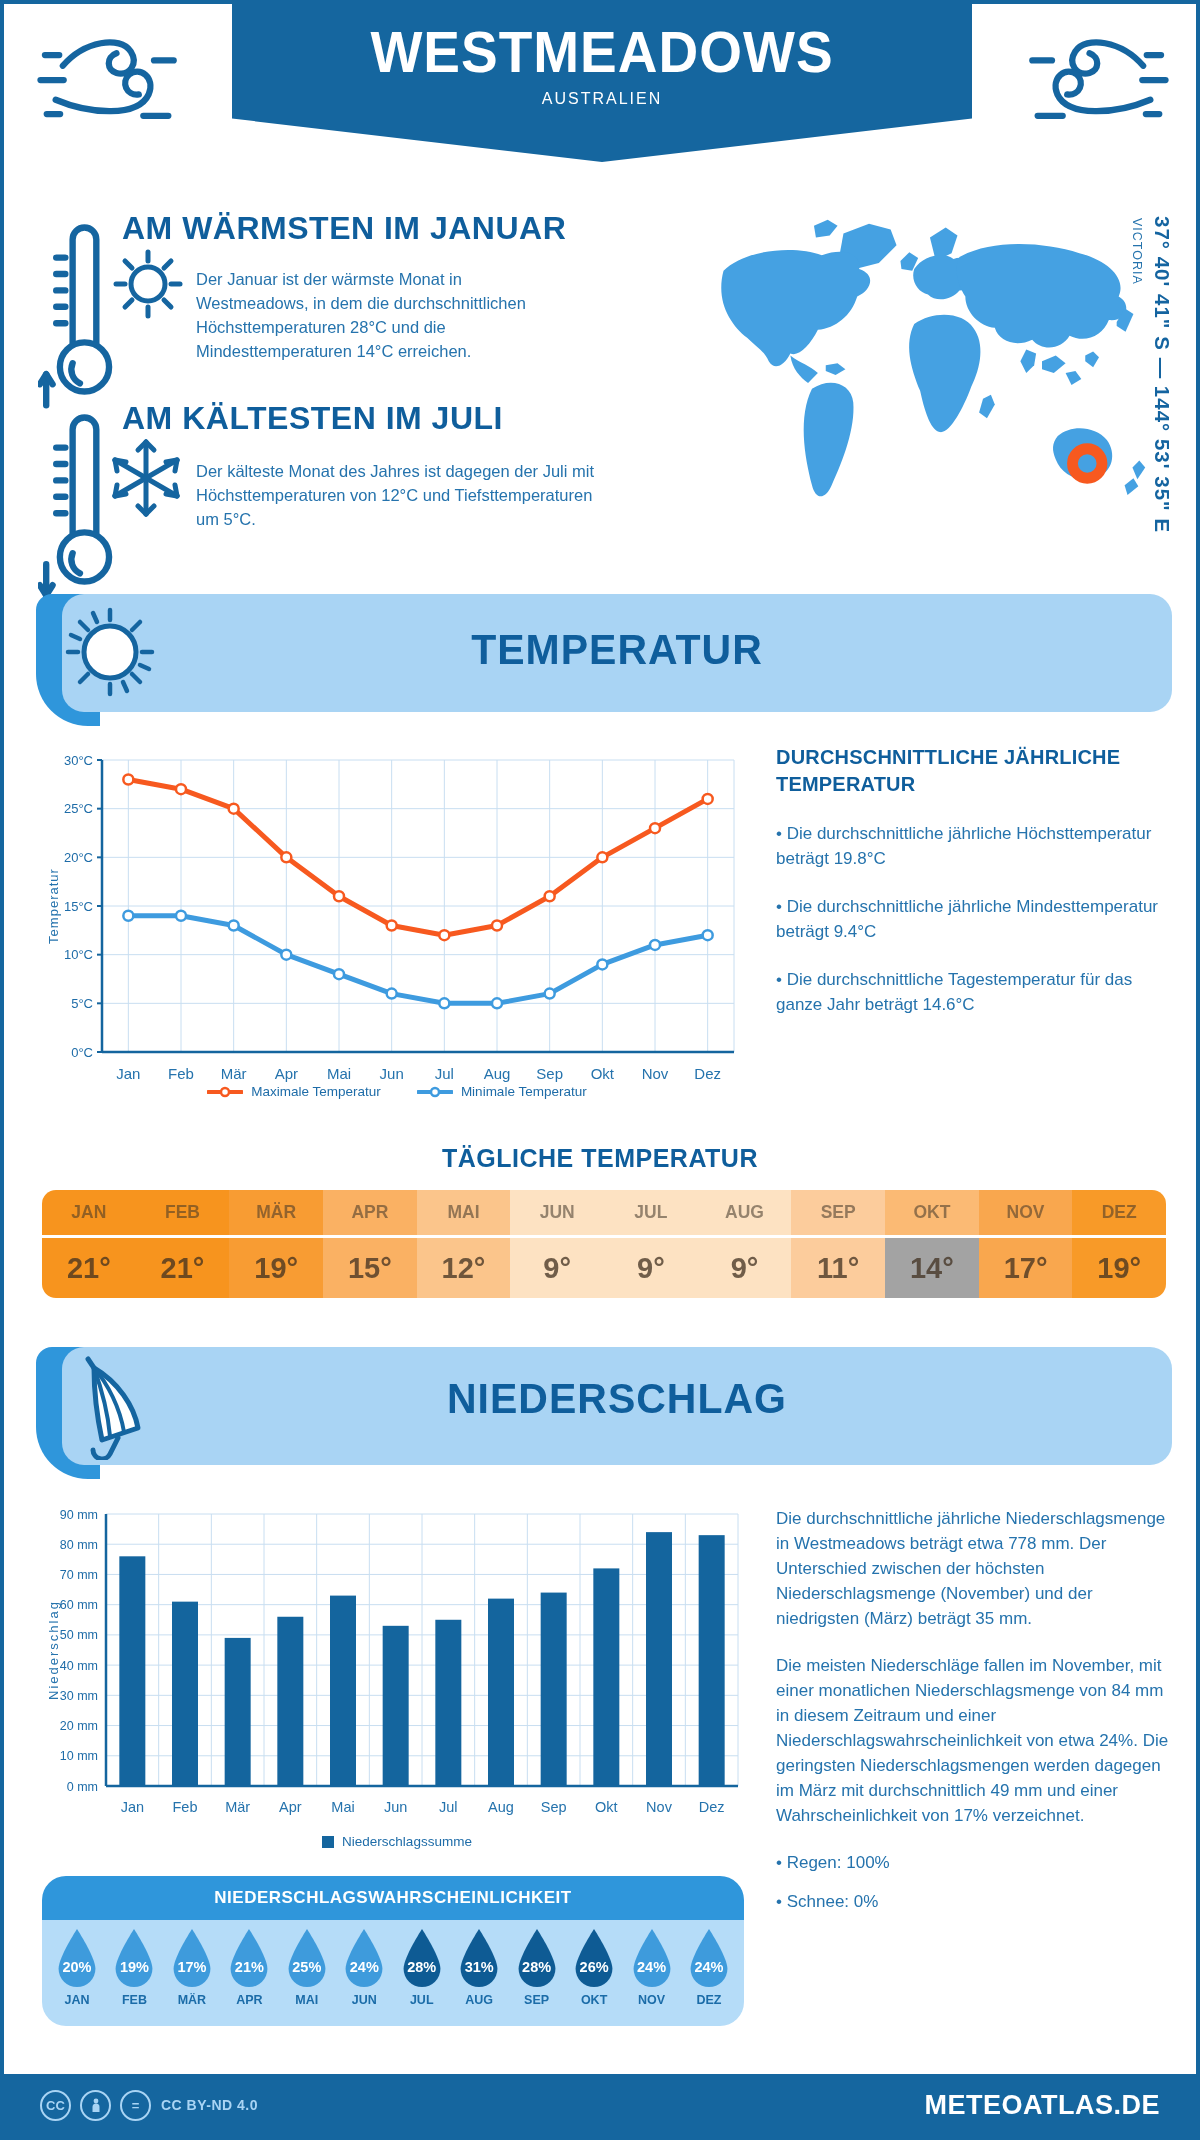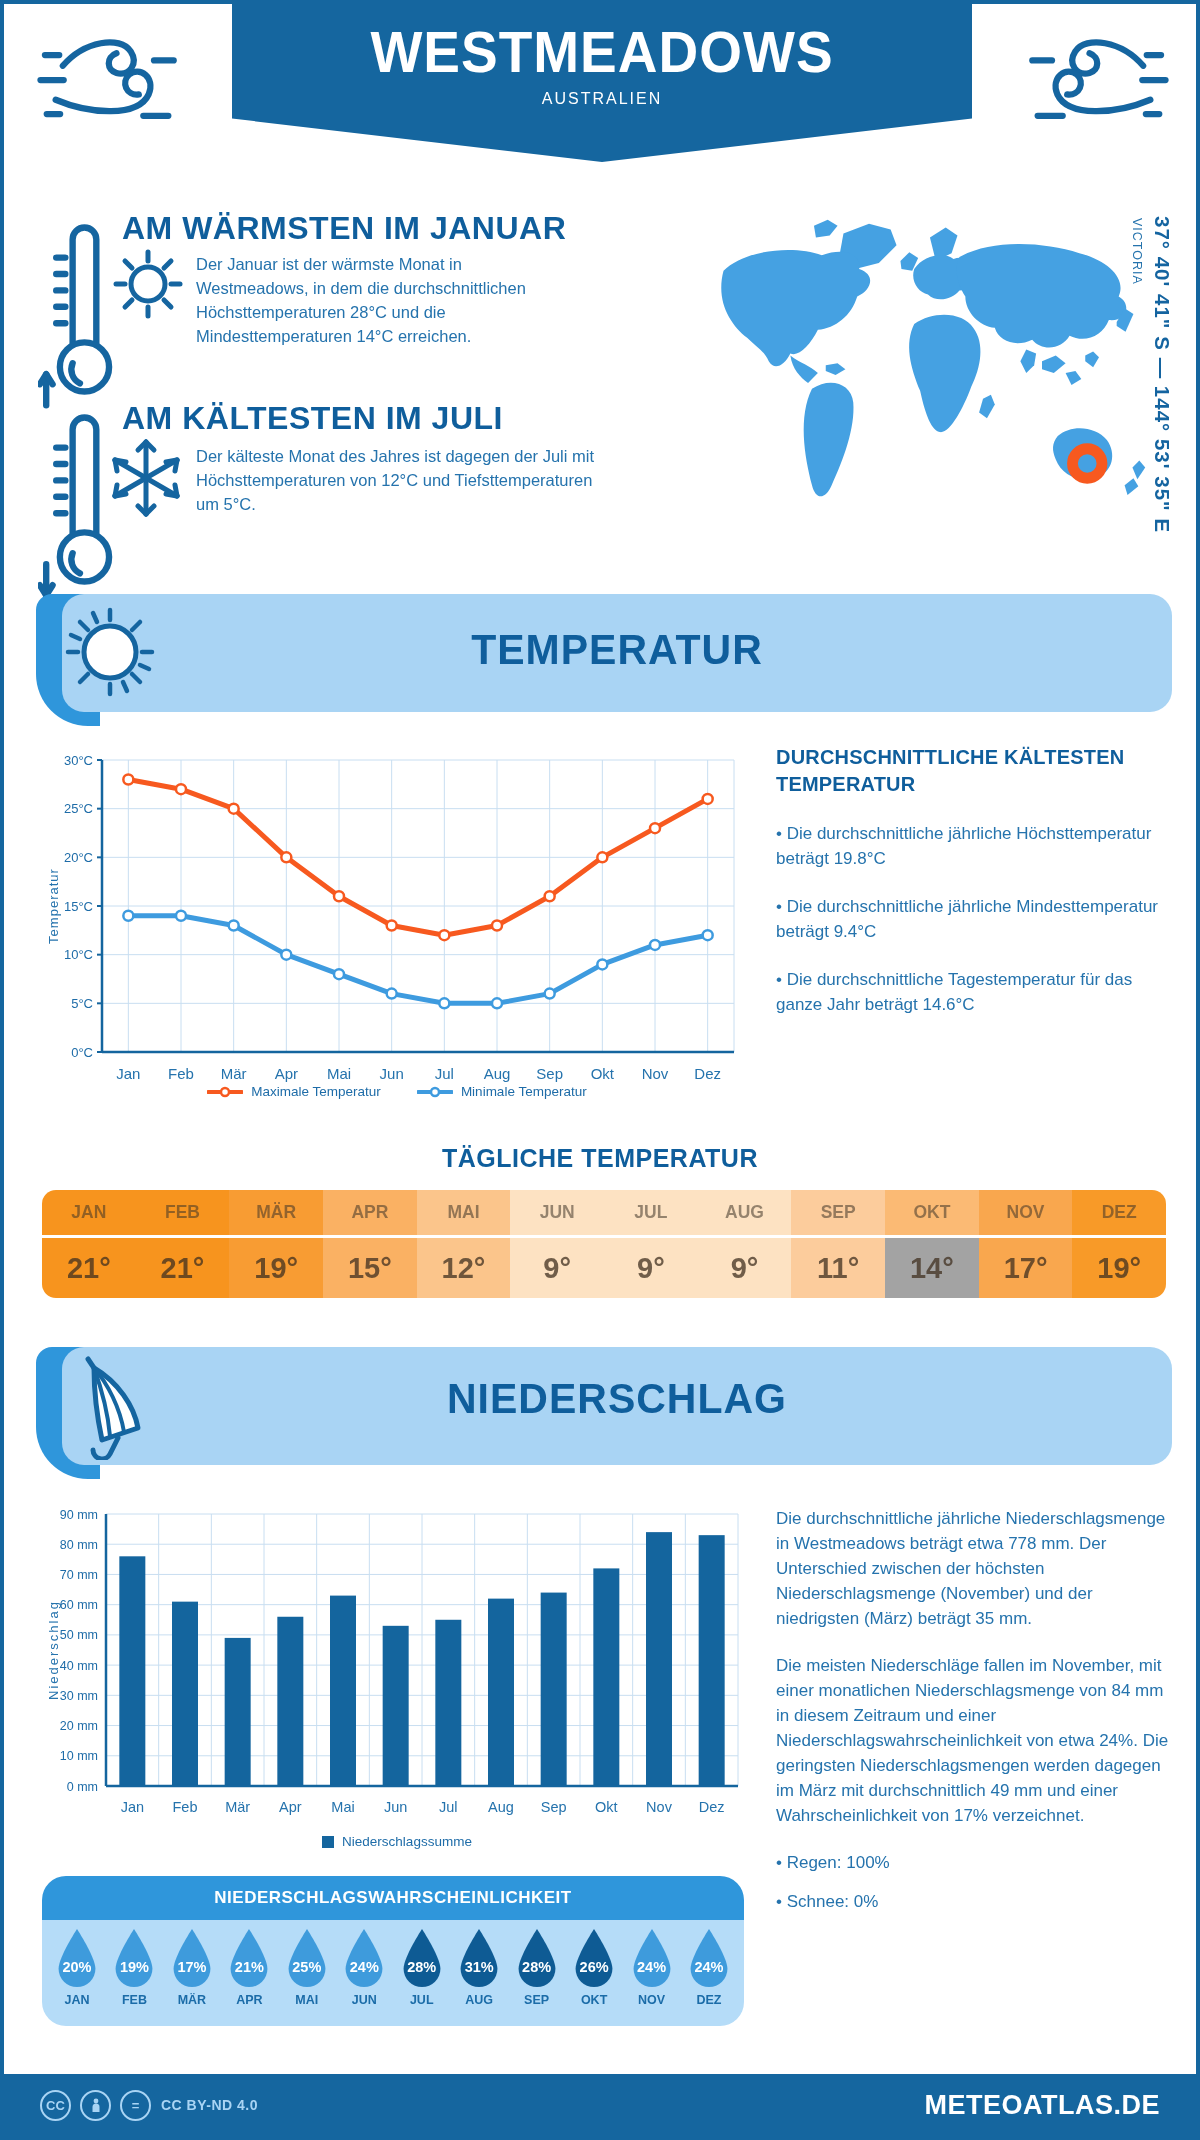--- a/index.html
+++ b/index.html
@@ -11,21 +11,21 @@
   .page{position:relative;width:1200px;height:2140px;background:#fff;border:4px solid var(--dark);overflow:hidden;}
   .abs{position:absolute;}
 
   
   .ribbon{left:228px;top:0;width:740px;height:158px;background:var(--dark);
     clip-path:polygon(0 0,100% 0,100% 72.5%,50% 100%,0 72.5%);text-align:center;color:#fff;}
   .ribbon-title{margin-top:16px;font-size:55px;font-weight:bold;letter-spacing:1px;transform:scaleY(1.04);}
   .ribbon-sub{margin-top:6px;font-size:16px;letter-spacing:2px;}
 
   .hl-title{font-size:32px;font-weight:bold;color:var(--head);letter-spacing:.5px;}
-  .hl-text{font-size:16.5px;line-height:24px;color:var(--text);}
+  .hl-text{font-size:16.5px;line-height:24px;color:var(--text);margin-top:15px;}
 
   .vtext{writing-mode:vertical-rl;}
   .coords{left:1146px;top:212px;height:352px;font-size:20.5px;font-weight:bold;color:#1464A0;letter-spacing:1px;}
   .region{left:1126px;top:214px;height:340px;font-size:12.5px;color:var(--text);letter-spacing:1px;}
 
   .banner-light{width:1110px;height:118px;background:var(--light);border-radius:22px;}
   .banner-dark{width:64px;height:132px;background:var(--mid);border-radius:16px 0 0 52px;}
   .banner-title{width:1110px;text-align:center;font-size:41px;font-weight:bold;color:var(--head);letter-spacing:1px;transform:scaleY(1.05);}
 
   svg text{font-family:"Liberation Sans",sans-serif;}
@@ -301,21 +301,21 @@
       <div class="legend-item">
         <svg width="36" height="12" viewBox="0 0 36 12">
           <line x1="1" y1="6" x2="35" y2="6" stroke="#3E9BDF" stroke-width="4" stroke-linecap="round"></line>
           <circle cx="18" cy="6" r="4" fill="#fff" stroke="#3E9BDF" stroke-width="2.5"></circle>
         </svg>
         <span>Minimale Temperatur</span>
       </div>
     </div>
 
   <div class="abs" style="left:772px;top:740px;width:398px">
-    <div class="col-head">DURCHSCHNITTLICHE KÄLTESTEN TEMPERATUR</div>
+    <div class="col-head">DURCHSCHNITTLICHE JÄHRLICHE TEMPERATUR</div>
     <div id="annual-bullets">
         <div class="col-bullet">• Die durchschnittliche jährliche Höchsttemperatur beträgt 19.8°C</div>
         <div class="col-bullet">• Die durchschnittliche jährliche Mindesttemperatur beträgt 9.4°C</div>
         <div class="col-bullet">• Die durchschnittliche Tagestemperatur für das ganze Jahr beträgt 14.6°C</div>
       </div>
   </div>
 
   <div class="abs section-sub" style="left:0;top:1140px">TÄGLICHE TEMPERATUR</div>
   <div id="daily-table" class="abs dtable">
       <div class="dcol">

